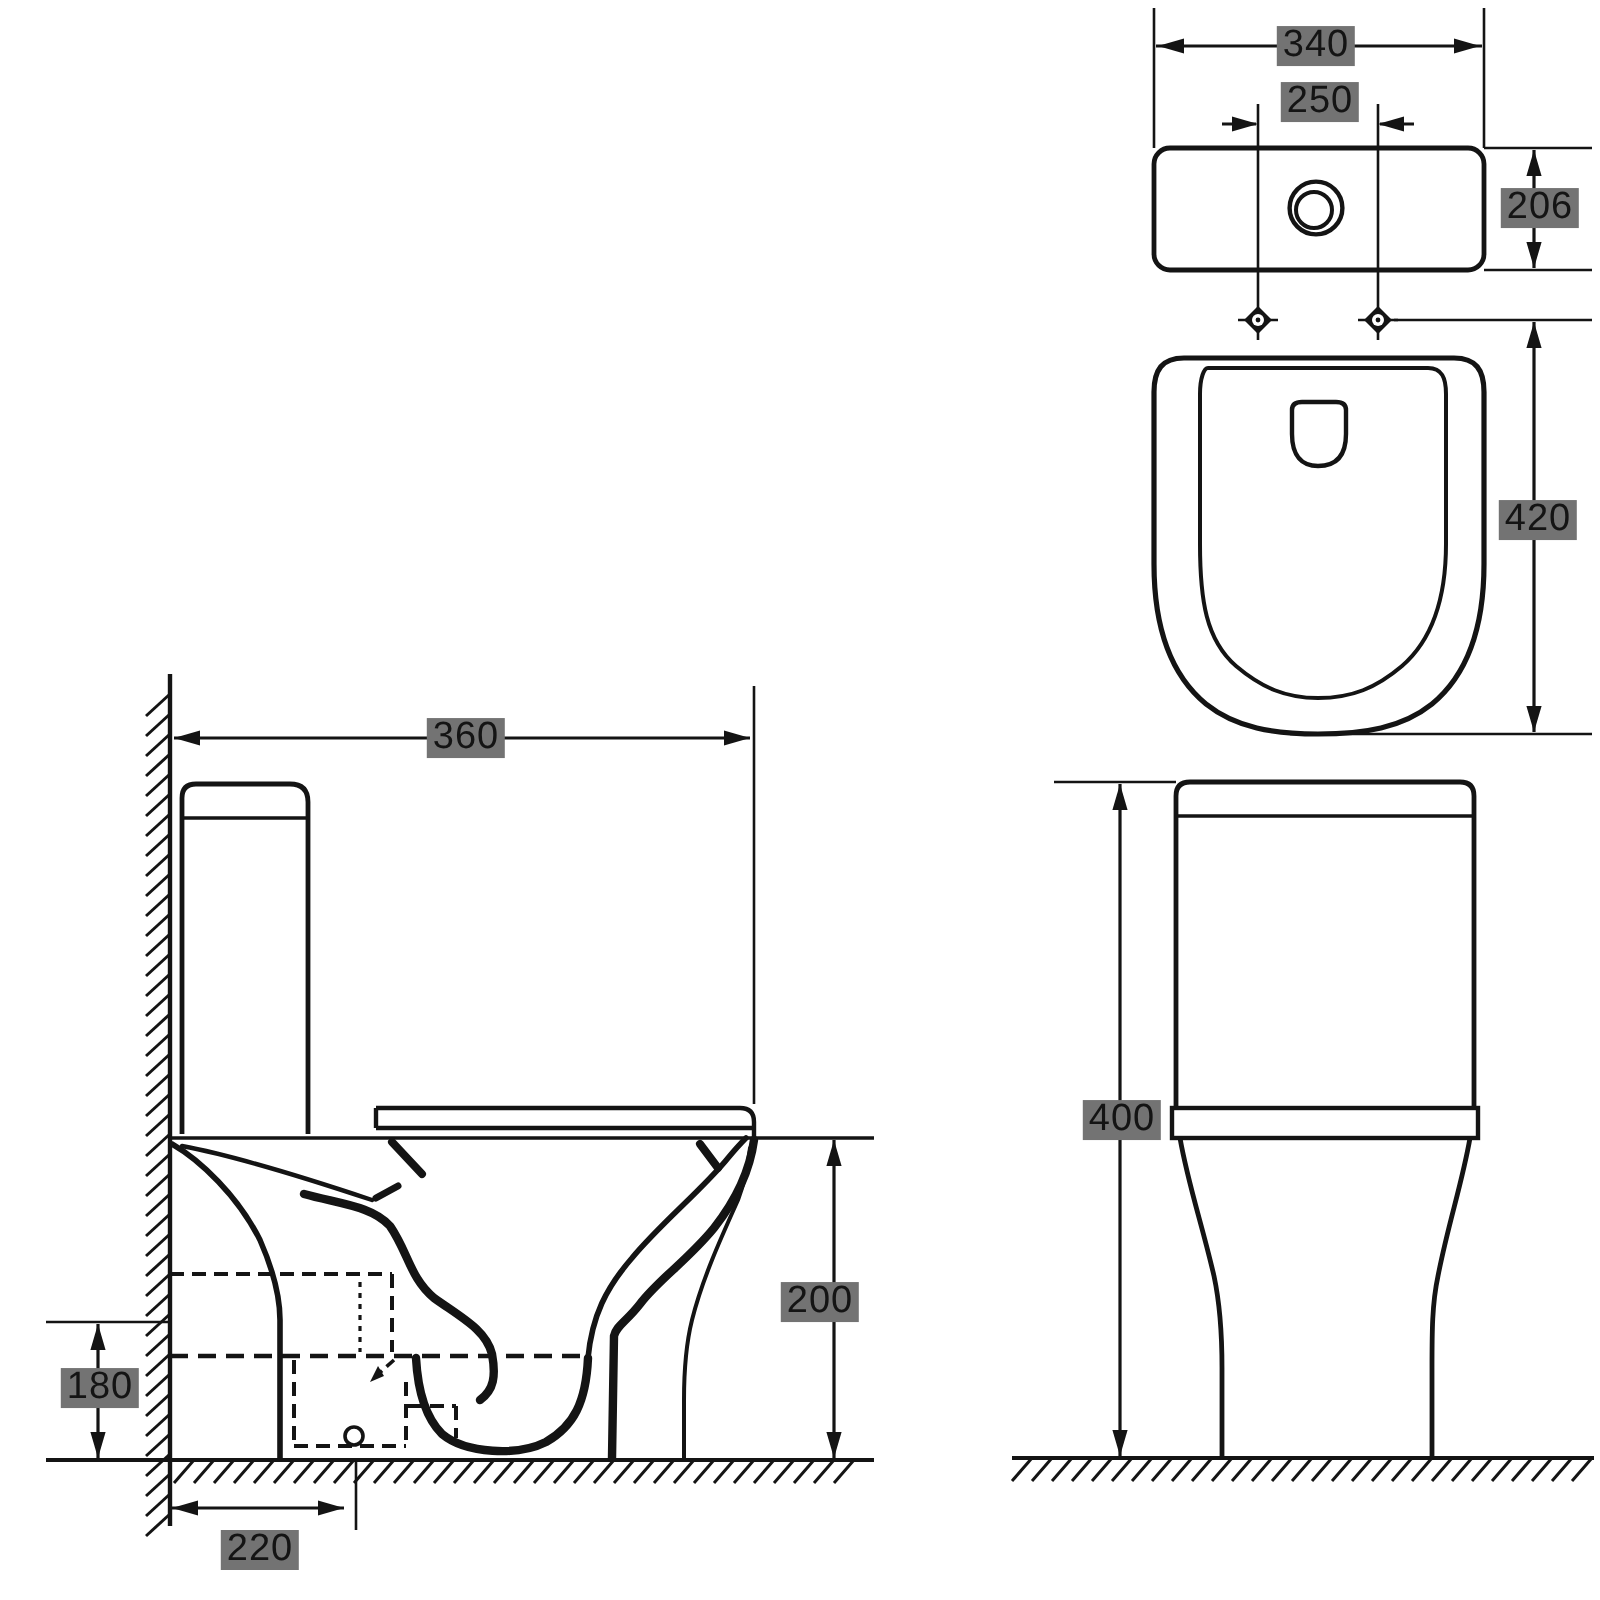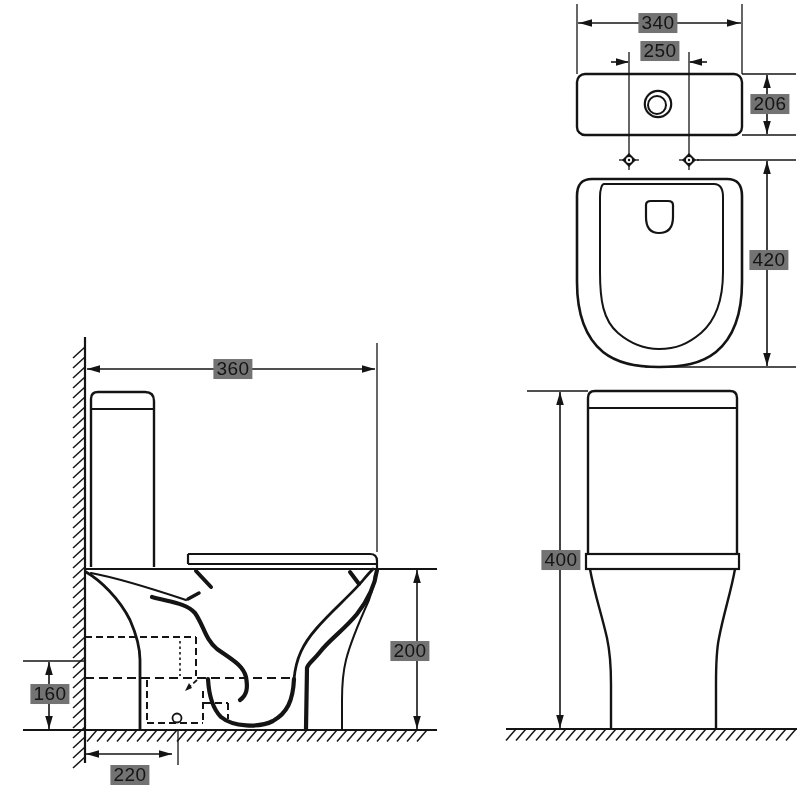--- a/index.html
+++ b/index.html
@@ -251,20 +251,20 @@
           <path d="M767,161 L763.2,174 L770.8,174 Z" fill="#141414" stroke="none"></path>
           <path d="M767,366 L763.2,353 L770.8,353 Z" fill="#141414" stroke="none"></path>
           <path d="M560,392 L556.2,405 L563.8,405 Z" fill="#141414" stroke="none"></path>
           <path d="M560,728 L556.2,715 L563.8,715 Z" fill="#141414" stroke="none"></path>
         </g>
   </g>
 </svg>
 
 <div class="dim-label" style="left:233px;top:369px">360</div>
 <div class="dim-label" style="left:410px;top:651px">200</div>
-<div class="dim-label" style="left:50px;top:694px">160</div>
+<div class="dim-label" style="left:50px;top:694px">180</div>
 <div class="dim-label lbl-below" style="left:130px;top:765px">220</div>
 <div class="dim-label" style="left:658px;top:23px">340</div>
 <div class="dim-label" style="left:660px;top:51px">250</div>
 <div class="dim-label" style="left:770px;top:104px">206</div>
 <div class="dim-label" style="left:769px;top:260px">420</div>
 <div class="dim-label" style="left:561px;top:560px">400</div>
 </div>
 
 </body></html>

